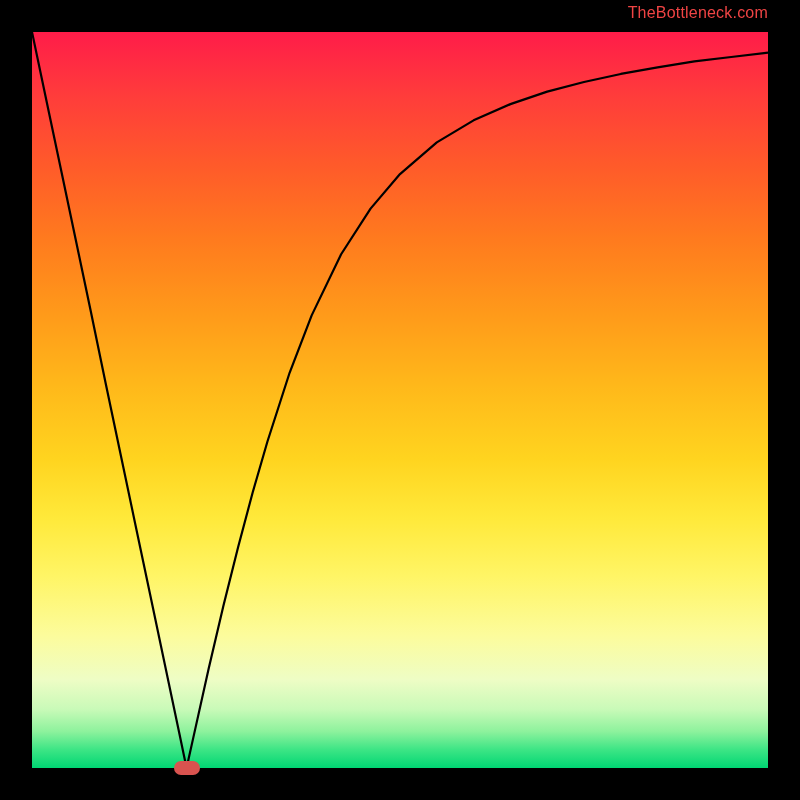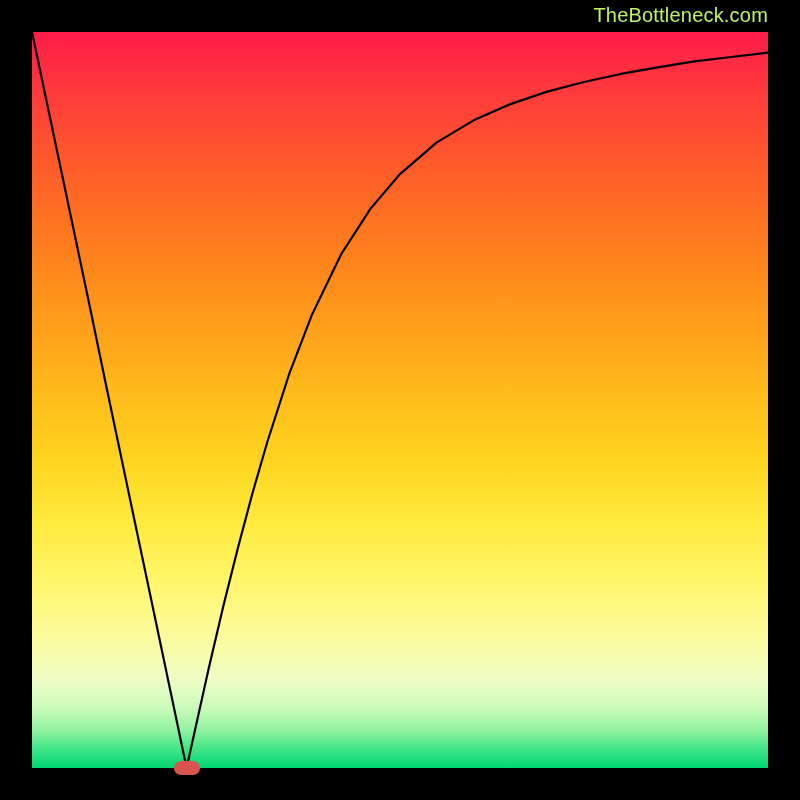--- a/index.html
+++ b/index.html
@@ -39,22 +39,22 @@
       #c9fab8 92%,
       #8ef29d 95%,
       #3de585 97.5%,
       #00d673 100%
     );
   }
   .watermark {
     position: absolute;
     top: 4px;
     right: 32px;
-    color: #bef264;
-    font-size: 20px;
+    color: #ef4444;
+    font-size: 16px;
     font-weight: 500;
     letter-spacing: 0.2px;
   }
   .curve-svg {
     position: absolute;
     left: 0;
     top: 0;
     width: 736px;
     height: 736px;
   }

